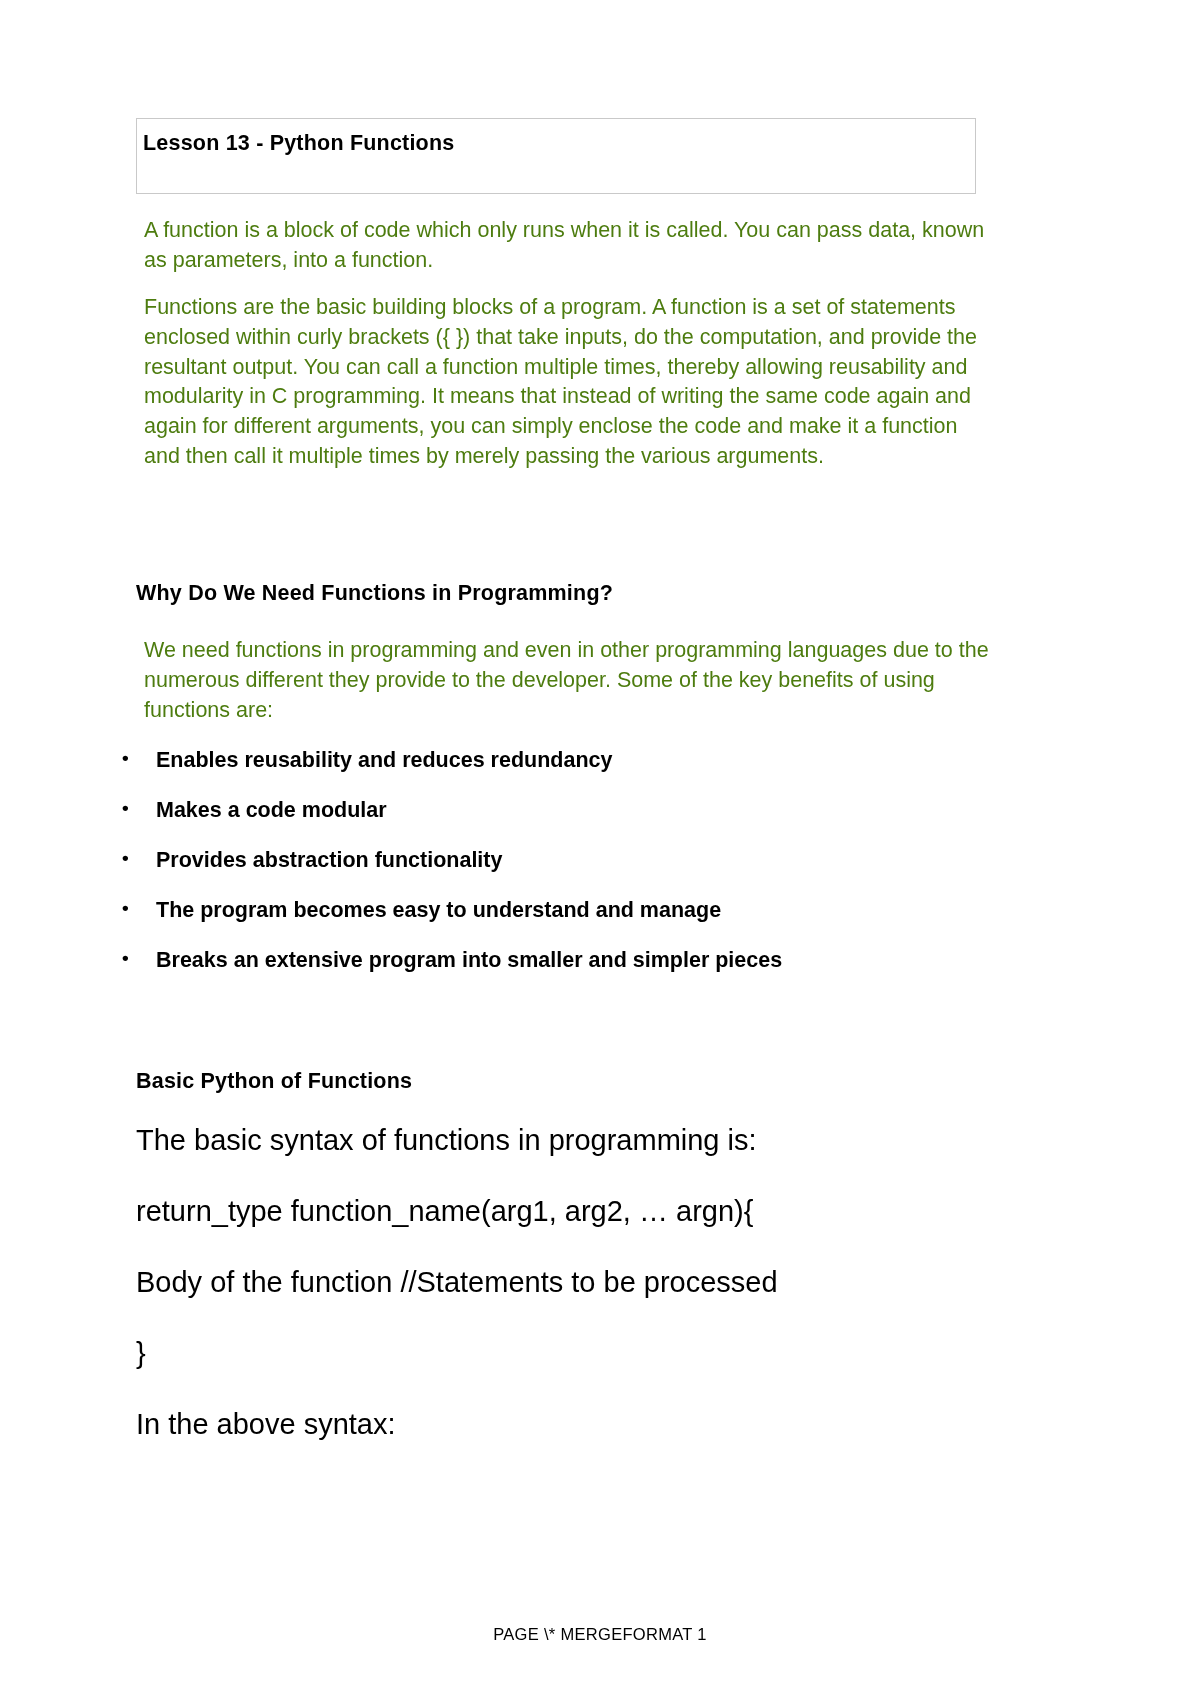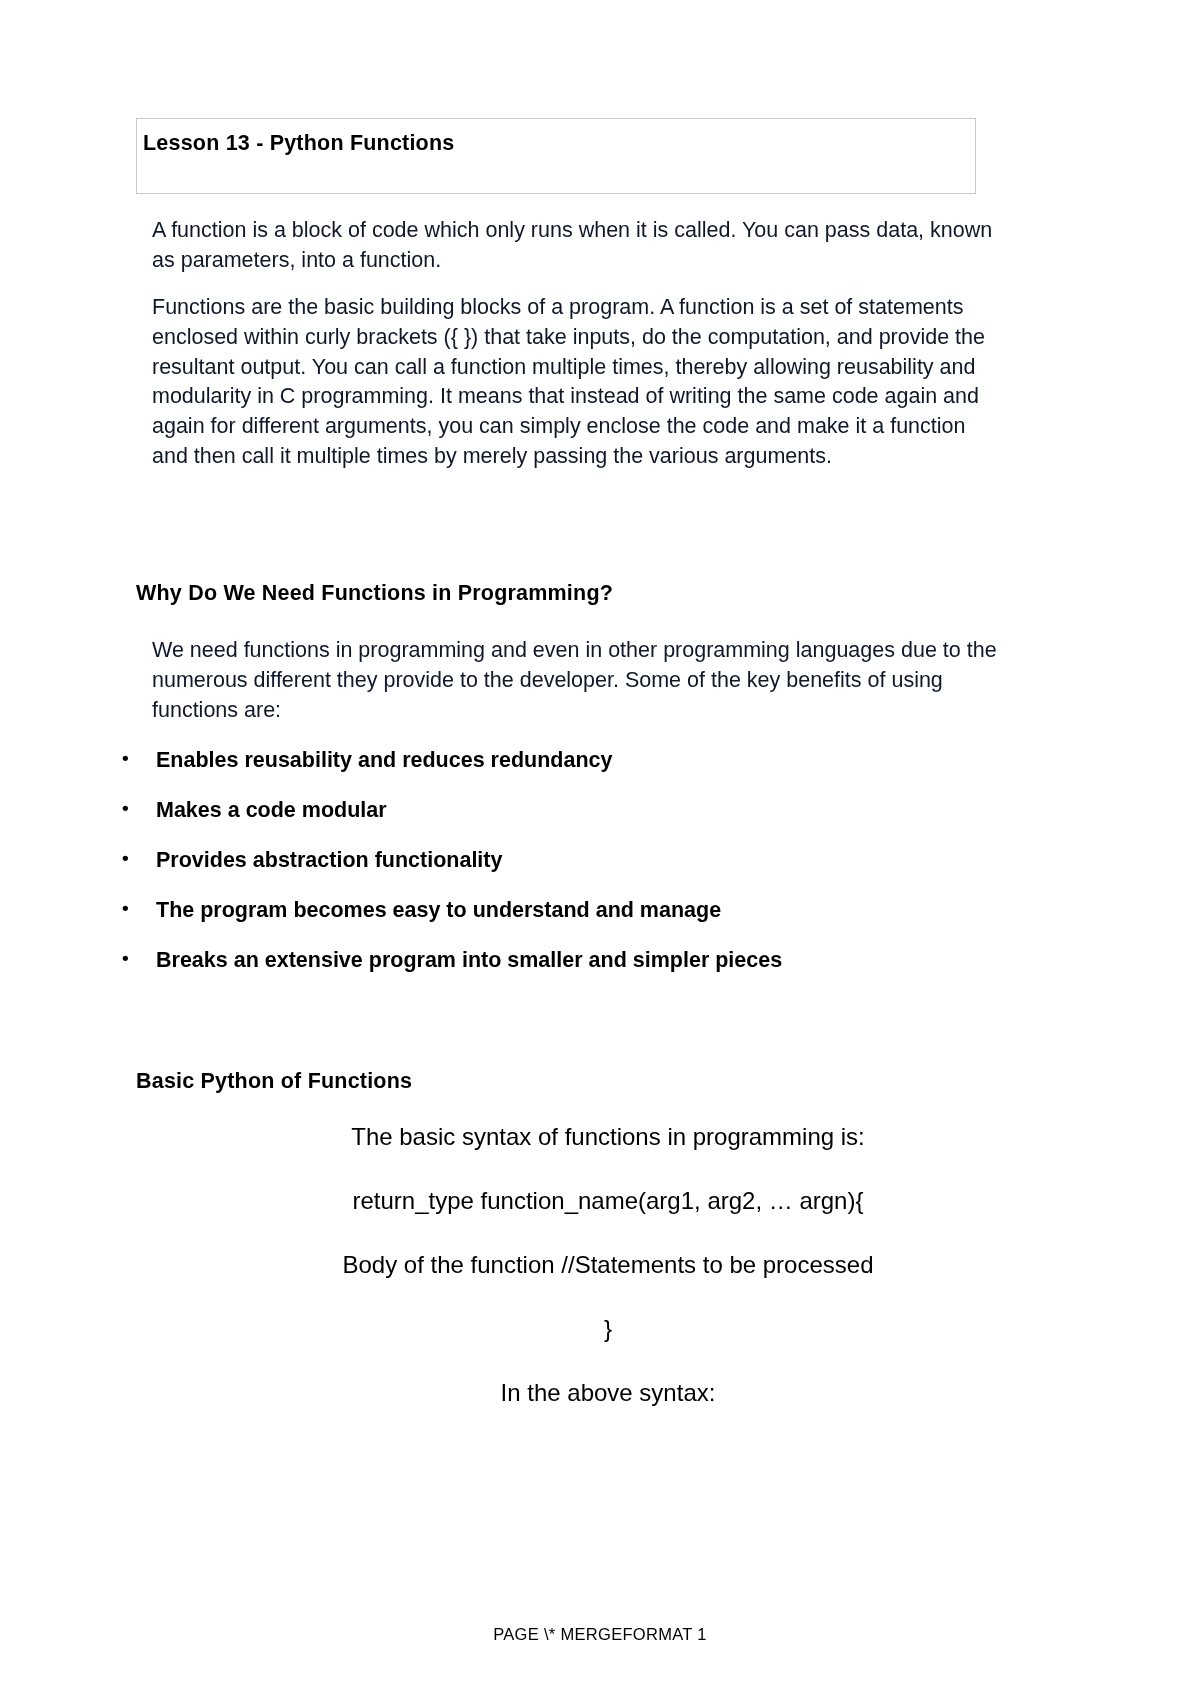--- a/index.html
+++ b/index.html
@@ -32,23 +32,23 @@
   }
   .doc-title {
     font-size: 21.5px;
     font-weight: bold;
     letter-spacing: 0.2px;
     line-height: 1.2;
   }
   p.body-text {
     font-size: 21.5px;
     line-height: 1.38;
-    margin: 0 0 18px 16px;
+    margin: 0 0 18px 8px;
     width: 845px;
-    color: #0f172a;
+    color: #4d7c0f;
   }
   .h2 {
     font-size: 21.5px;
     font-weight: bold;
     margin: 56px 0 30px 0;
     letter-spacing: 0.2px;
   }
   .h2.tight {
     margin: 52px 0 26px 0;
   }
@@ -66,24 +66,23 @@
     position: relative;
   }
   ul.bullets li::before {
     content: "\2022";
     position: absolute;
     left: -14px;
     top: -1px;
     font-size: 19px;
   }
   p.syntax-line {
-    font-size: 24px;
+    font-size: 29px;
     line-height: 1.38;
     margin: 0 0 31px 0;
-    text-align: center;
   }
   .spacer-lg { height: 36px; }
   .spacer-md { height: 20px; }
   .footer {
     position: absolute;
     left: 0;
     right: 0;
     bottom: 52px;
     text-align: center;
     font-size: 16.5px;

